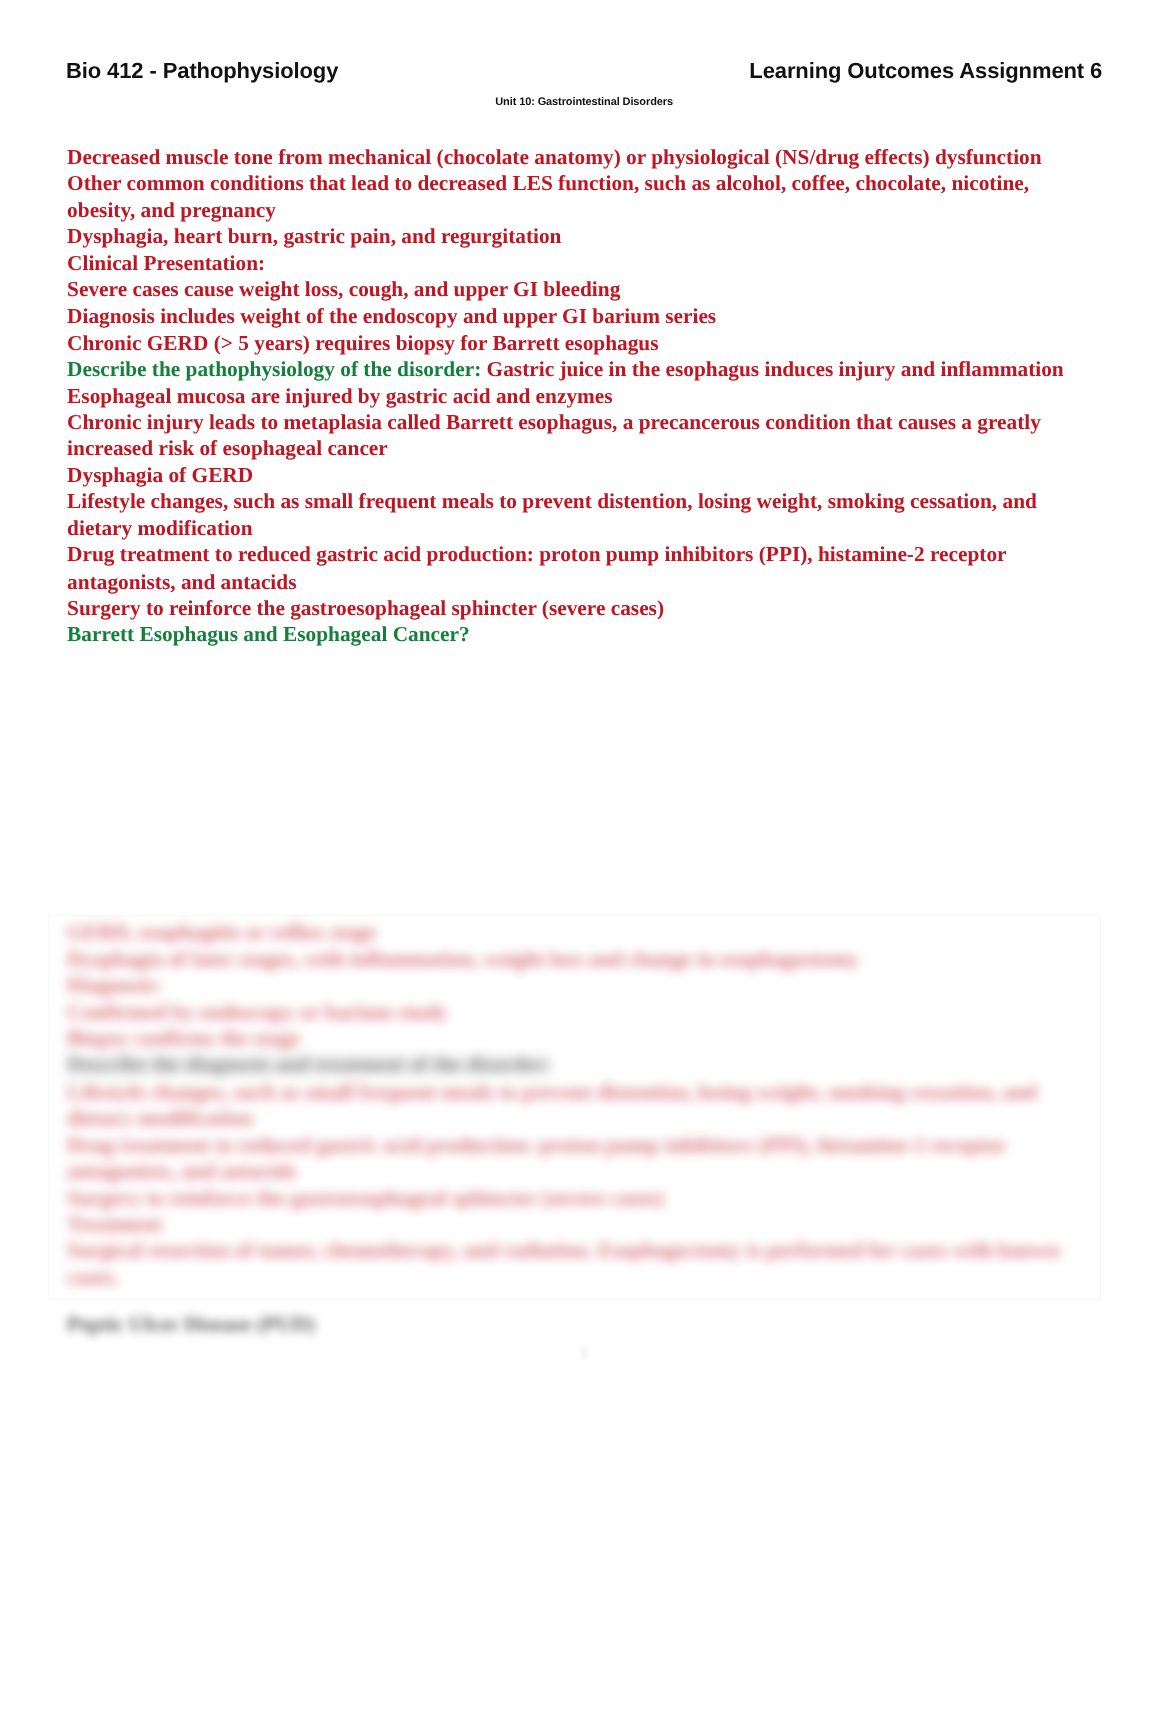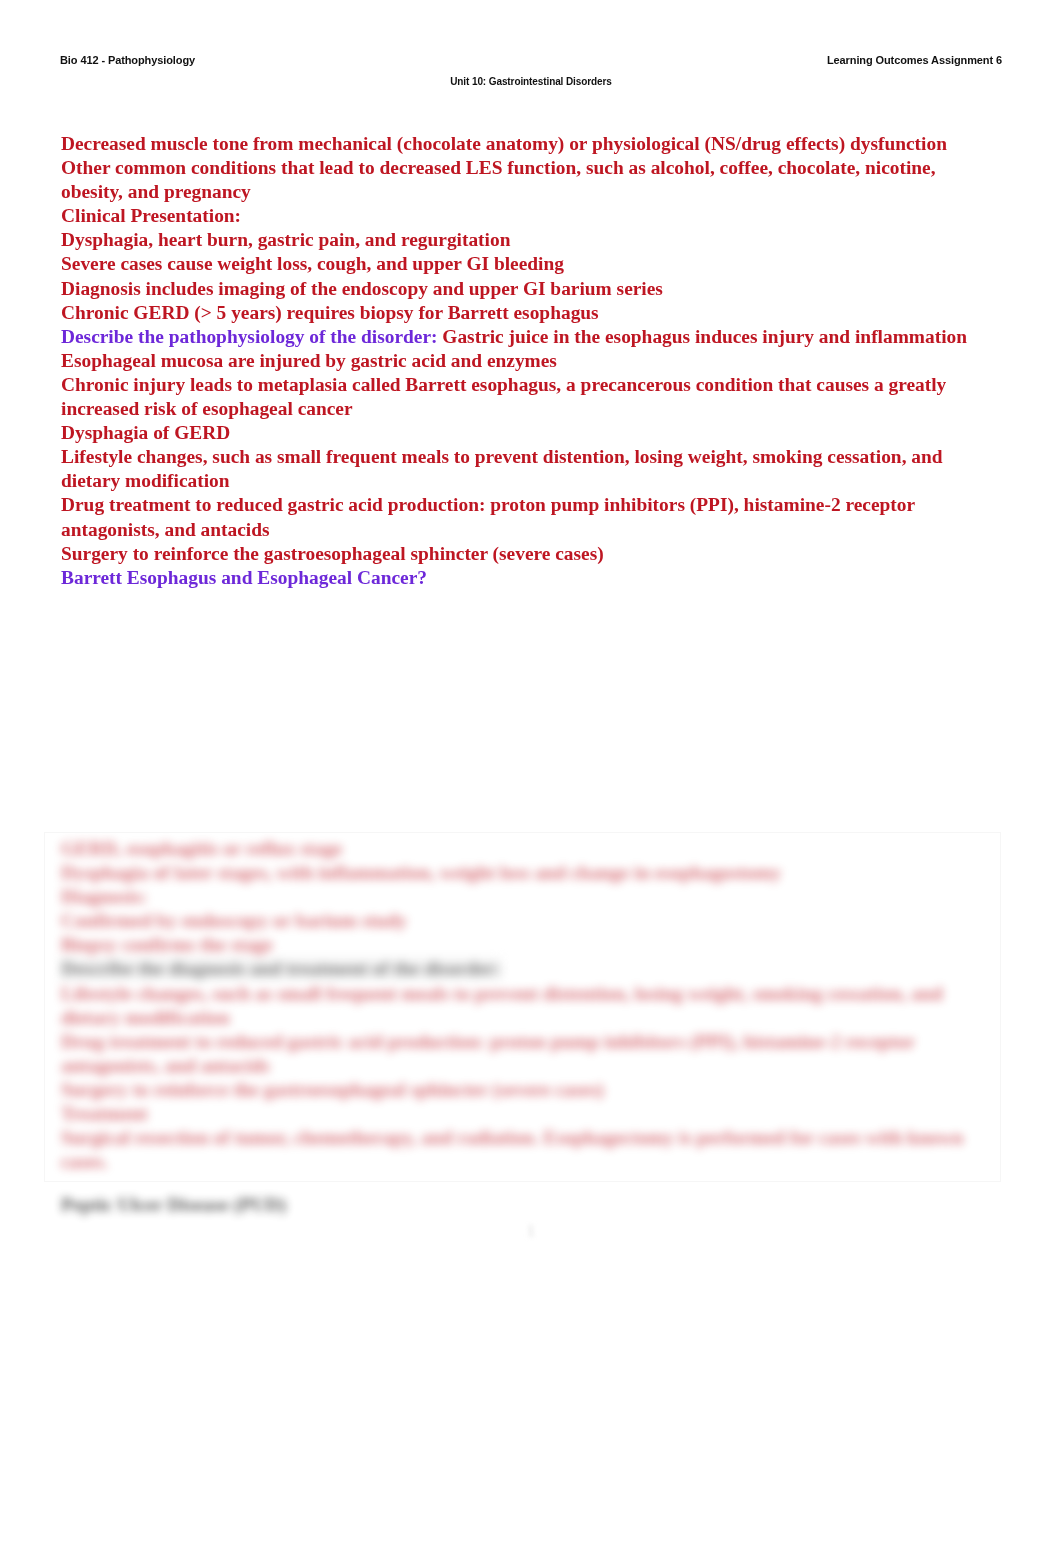--- a/index.html
+++ b/index.html
@@ -28,21 +28,21 @@
     right: 60px;
     top: 54px;
     height: 58px;
   }
   .hdr-row {
     display: flex;
     justify-content: space-between;
     align-items: baseline;
     font-family: "Liberation Sans", sans-serif;
     font-weight: bold;
-    font-size: 11px;
+    font-size: 20px;
     color: #111111;
     letter-spacing: -0.1px;
   }
   .hdr-center {
     text-align: center;
     font-family: "Liberation Sans", sans-serif;
     font-weight: bold;
     font-size: 10px;
     color: #111111;
     margin-top: 10px;
@@ -59,21 +59,21 @@
     font-weight: bold;
     font-size: 19.4px;
     line-height: 24.1px;
     color: #BE1622;
     text-align: left;
   }
   .body-block p {
     margin: 0;
   }
   .ink-red   { color: #BE1622; }
-  .ink-black { color: #6d28d9; }
+  .ink-black { color: #15803d; }
 
   
   .blur-block {
     position: absolute;
     left: 45px;
     top: 833px;
     width: 955px;
     height: 348px;
     overflow: hidden;
     background: #ffffff;
@@ -132,24 +132,24 @@
     <div class="hdr-row">
       <span>Bio 412 - Pathophysiology</span>
       <span>Learning Outcomes Assignment 6</span>
     </div>
     <div class="hdr-center">Unit 10: Gastrointestinal Disorders</div>
   </div>
 
   <div class="body-block">
     <p><span class="ink-red">Decreased muscle tone from mechanical (chocolate anatomy) or physiological (NS/drug effects) dysfunction</span></p>
     <p><span class="ink-red">Other common conditions that lead to decreased LES function, such as alcohol, coffee, chocolate, nicotine, obesity, and pregnancy</span></p>
+    <p><span class="ink-red">Dysphagia, heart burn, gastric pain, and regurgitation</span></p>
     <p><span class="ink-red">Clinical Presentation:</span></p>
-    <p><span class="ink-red">Dysphagia, heart burn, gastric pain, and regurgitation</span></p>
     <p><span class="ink-red">Severe cases cause weight loss, cough, and upper GI bleeding</span></p>
-    <p><span class="ink-red">Diagnosis includes imaging of the endoscopy and upper GI barium series</span></p>
+    <p><span class="ink-red">Diagnosis includes weight of the endoscopy and upper GI barium series</span></p>
     <p><span class="ink-red">Chronic GERD (&gt; 5 years) requires biopsy for Barrett esophagus</span></p>
     <p><span class="ink-black">Describe the pathophysiology of the disorder: </span><span class="ink-red">Gastric juice in the esophagus induces injury and inflammation</span></p>
     <p><span class="ink-red">Esophageal mucosa are injured by gastric acid and enzymes</span></p>
     <p><span class="ink-red">Chronic injury leads to metaplasia called Barrett esophagus, a precancerous condition that causes a greatly increased risk of esophageal cancer</span></p>
     <p><span class="ink-red">Dysphagia of GERD</span></p>
     <p><span class="ink-red">Lifestyle changes, such as small frequent meals to prevent distention, losing weight, smoking cessation, and dietary modification</span></p>
     <p><span class="ink-red">Drug treatment to reduced gastric acid production: proton pump inhibitors (PPI), histamine-2 receptor antagonists, and antacids</span></p>
     <p><span class="ink-red">Surgery to reinforce the gastroesophageal sphincter (severe cases)</span></p>
     <p><span class="ink-black">Barrett Esophagus and Esophageal Cancer?</span></p>
   </div>

